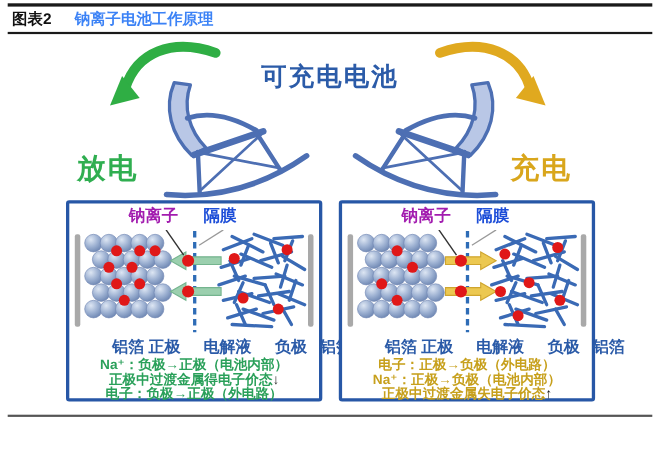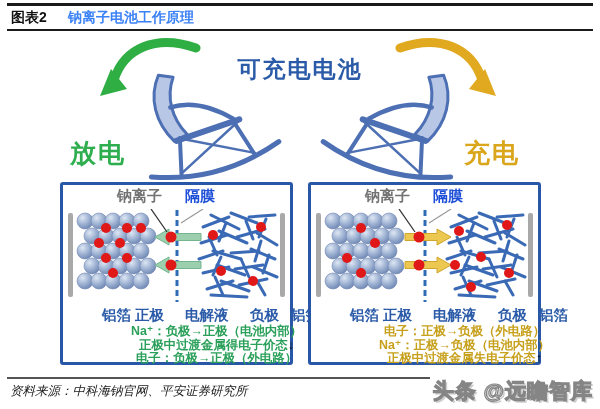--- a/index.html
+++ b/index.html
@@ -11,26 +11,26 @@
   .center-title{position:absolute;left:0;top:54px;width:600px;text-align:center;
                 font-size:23px;font-weight:bold;color:#2b5ba8;letter-spacing:2px;}
   .center-sub{position:absolute;left:0;top:90px;width:600px;text-align:center;
               font-size:15px;font-weight:bold;color:#2b5ba8;}
   .discharge-lbl{position:absolute;left:70px;top:136px;font-size:26px;font-weight:bold;color:#2fae50;letter-spacing:2px;}
   .charge-lbl{position:absolute;left:464px;top:136px;font-size:26px;font-weight:bold;color:#d9a61c;letter-spacing:2px;}
   .swoosh{position:absolute;width:112px;height:64px;}
   .chair{position:absolute;width:168px;height:118px;}
   .panel{position:absolute;top:182px;width:233px;height:183px;border:3px solid #2757a6;
          border-radius:3px;background:#fff;box-sizing:border-box;}
-  .ion-label{position:absolute;left:54px;top:2px;font-size:15px;font-weight:bold;color:#737373;}
+  .ion-label{position:absolute;left:54px;top:2px;font-size:15px;font-weight:bold;color:#a21caf;}
   .sep-label{position:absolute;left:122px;top:2px;font-size:15px;font-weight:bold;color:#1d4ed8;}
   .cellsvg{position:absolute;left:0;top:24px;width:227px;height:94px;}
   .el{position:absolute;top:121px;font-size:14.5px;font-weight:bold;color:#2b5ba8;white-space:nowrap;margin-left:36px;}
   .notes{position:absolute;left:0;top:140px;width:227px;text-align:center;font-weight:bold;
-         font-size:12.4px;line-height:13.6px;white-space:nowrap;padding-left:40px;}
+         font-size:12.4px;line-height:13.6px;white-space:nowrap;}
   .notes.green{color:#2aa05a;} .notes.gold{color:#c7a01c;}
   .valence-arrow{color:#111;font-weight:bold;}
   .source{position:absolute;left:10px;top:383px;font-size:12.5px;color:#1a1a1a;
           font-family:"Liberation Serif","DejaVu Serif",serif;font-style:italic;}
   .watermark{position:absolute;right:4px;top:377px;font-size:21px;font-weight:bold;
              color:#fbfbfb;-webkit-text-stroke:1.2px #858585;text-shadow:2px 2px 0 #cccccc;
              background:#fff;padding:0 3px;letter-spacing:1px;}
 </style>
 </head>
 <body>
@@ -310,16 +310,14 @@
     <span class="el" style="left:192px;">铝箔</span>
 
     <div class="notes gold">
       <div>电子：正极→负极（外电路）</div>
       <div>Na⁺：正极→负极（电池内部）</div>
       <div><span>正极中过渡金属失电子价态</span><span class="valence-arrow">↑</span></div>
     </div>
   </div>
 
   <div class="hline" style="top:377px;height:1.5px;background:#555;"></div>
-  <span class="source">资料来源：中科海钠官网、平安证券研究所</span>
-  <span class="watermark">头条 @远瞻智库</span>
 
 </div>
 
 </body></html>

